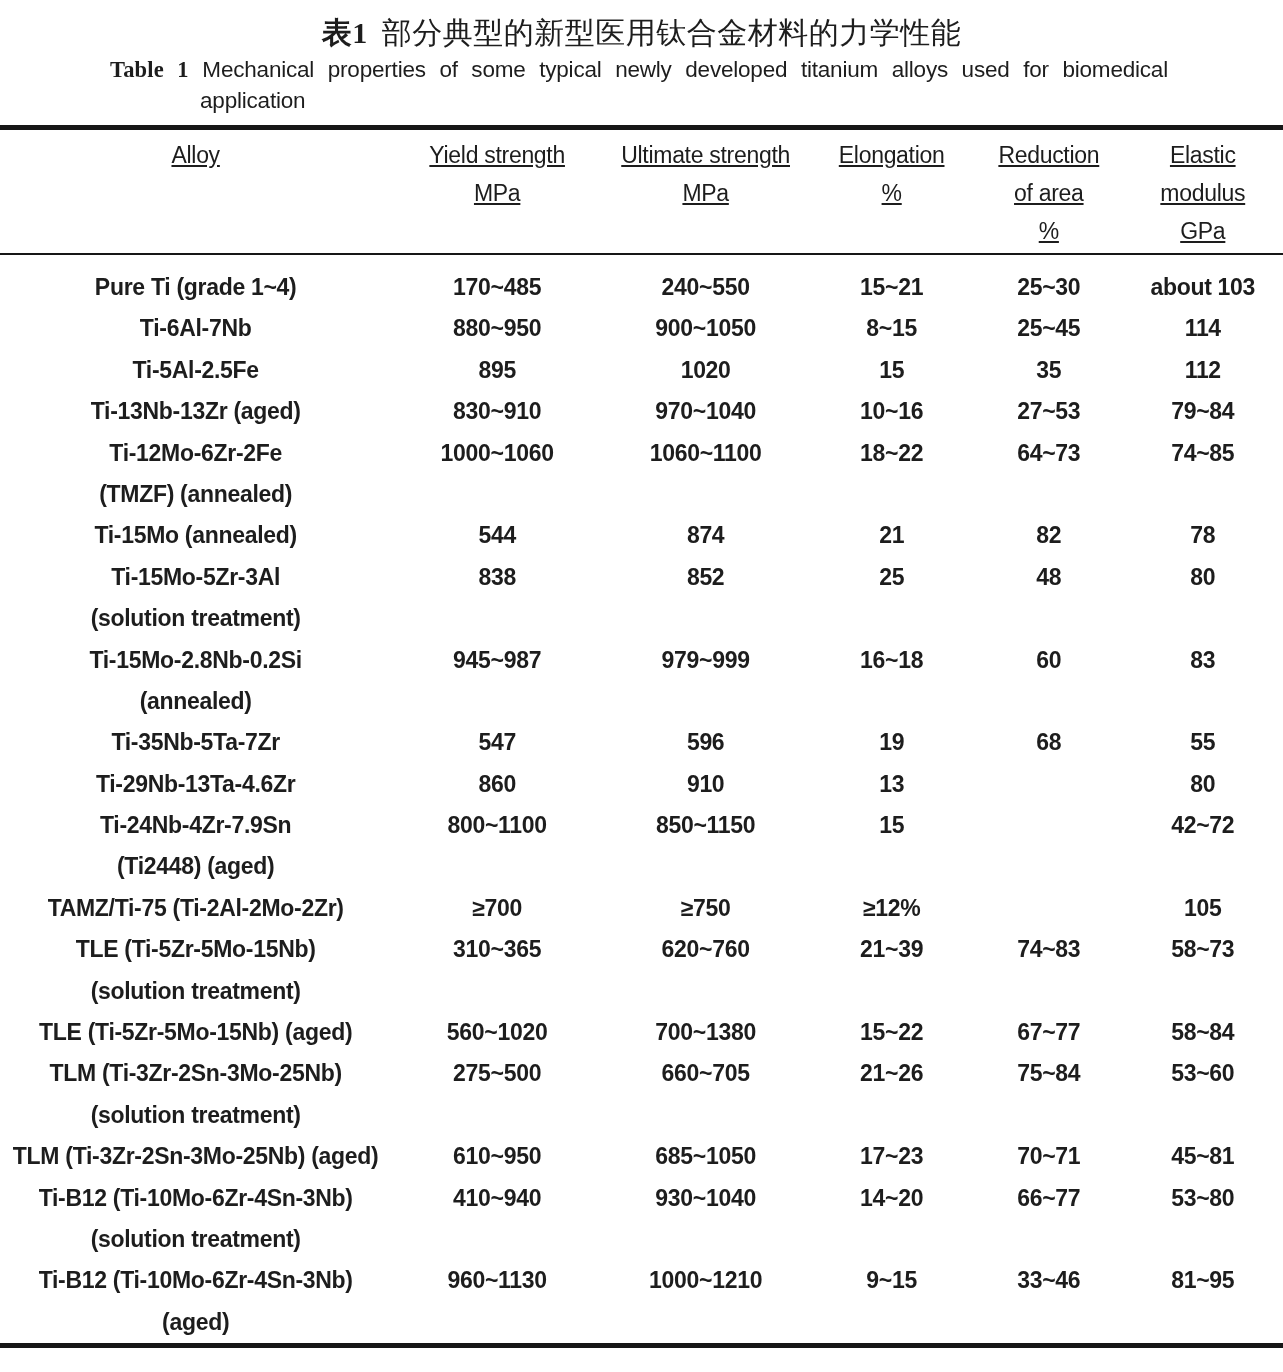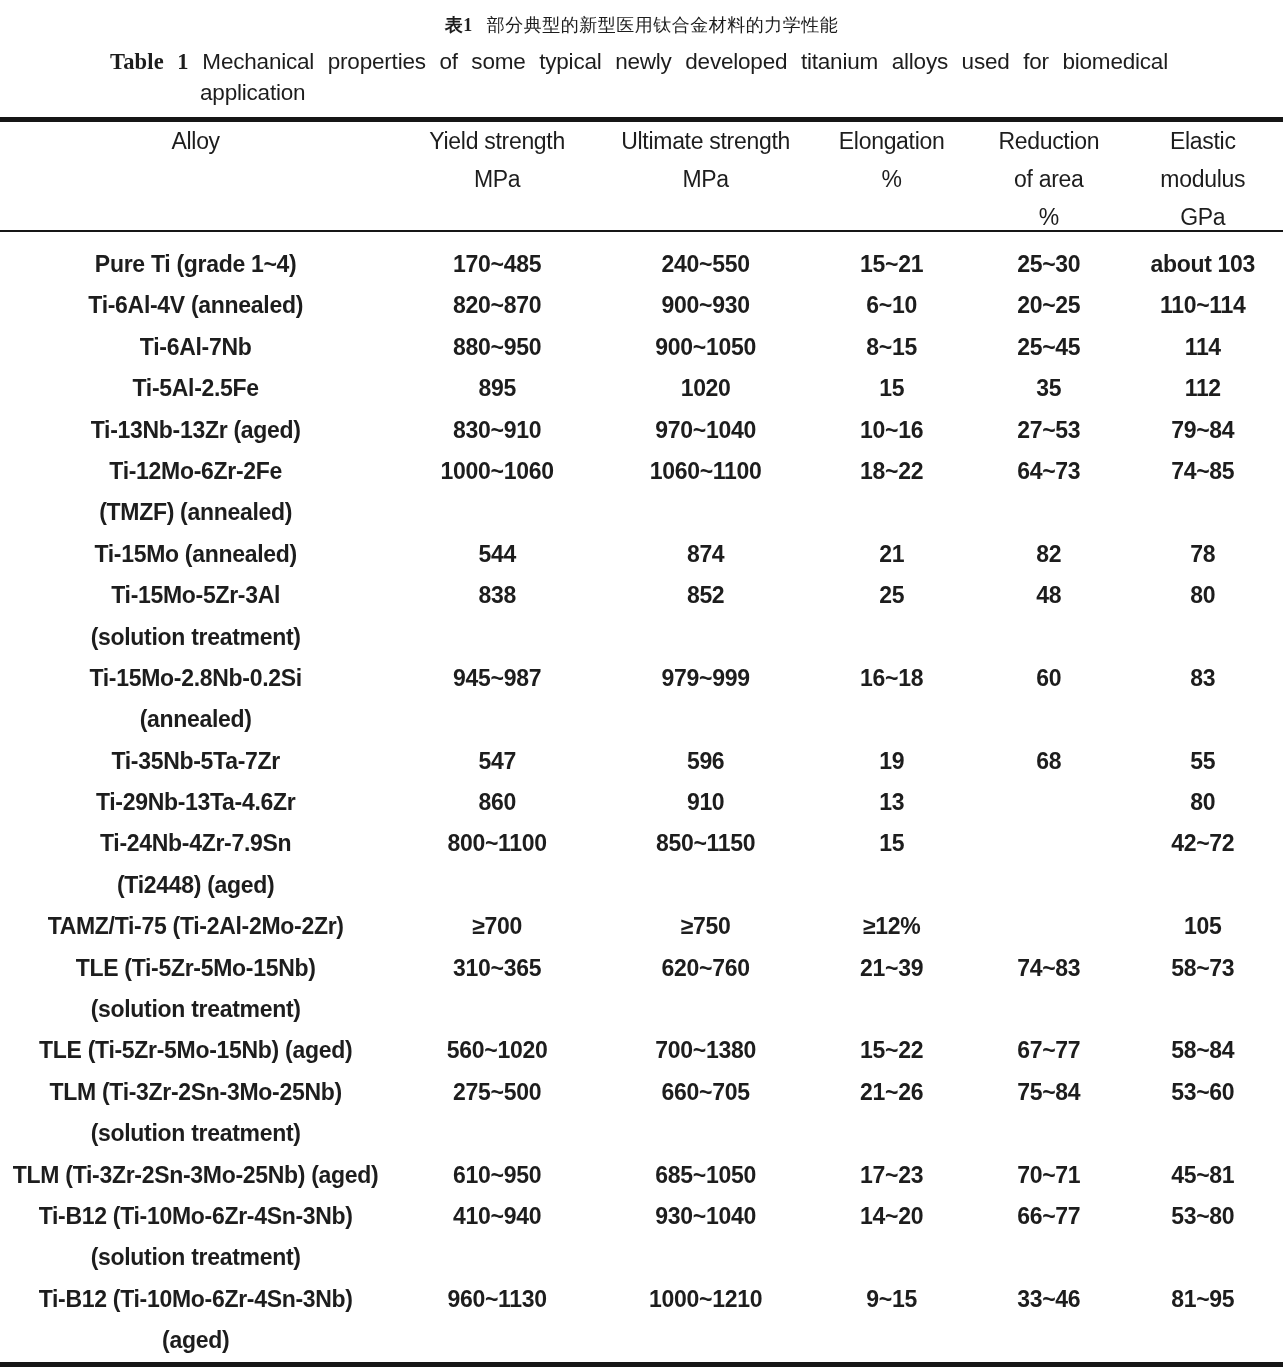--- a/index.html
+++ b/index.html
@@ -6,23 +6,23 @@
   body {
     width:1283px; height:1372px;
     font-family:"Liberation Sans", sans-serif;
     color:#1d1d1d;
     -webkit-font-smoothing:antialiased;
   }
   .page { position:relative; width:1283px; height:1372px; overflow:hidden; background:#ffffff; }
 
   
   .caption-zh {
-    margin-top:8px;
+    margin-top:16px;
     text-align:center;
-    font-size:18px; line-height:34px;
+    font-size:30px; line-height:34px;
     font-family:"Liberation Serif","DejaVu Serif",serif;
     letter-spacing:0.5px;
   }
   .caption-zh .zh-label { font-weight:700; margin-right:14px; }
   .caption-en {
     margin:4px 115px 0 110px;
     font-size:22.5px; line-height:31px;
     text-align:justify; text-align-last:justify;
     letter-spacing:-0.2px;
   }
@@ -34,21 +34,21 @@
     margin:0 0 0 200px;
     font-size:22.5px; line-height:31px;
     letter-spacing:-0.2px;
   }
 
   
   .tbl { margin-top:9px; }
   .rule-thick { height:5px; background:#161616; }
   .rule-thin  { height:2px; background:#161616; }
 
-  .thead { display:flex; height:108px; box-sizing:border-box; }
+  .thead { display:flex; height:123px; padding-top:6px; box-sizing:border-box;text-decoration:underline; }
   .th { text-align:center; font-size:23px; letter-spacing:-0.3px; }
   .th-line { height:38px; line-height:38px; }
 
   .tbody { padding-top:12px;font-weight:bold; }
   .tr { display:flex; align-items:flex-start; }
   .td { text-align:center; font-size:23px; letter-spacing:-0.3px; }
   .cell-line { height:41.4px; line-height:41.4px; white-space:nowrap; }
 
   
   .c0 { width:30.5%; }
@@ -119,40 +119,20 @@
           </div>
           <div class="td c4">
             <div class="cell-line">25~30</div>
           </div>
           <div class="td c5">
             <div class="cell-line">about 103</div>
           </div>
         </div>
         <div class="tr">
           <div class="td c0">
-            <div class="cell-line">Ti-6Al-4V (annealed)</div>
-          </div>
-          <div class="td c1">
-            <div class="cell-line">820~870</div>
-          </div>
-          <div class="td c2">
-            <div class="cell-line">900~930</div>
-          </div>
-          <div class="td c3">
-            <div class="cell-line">6~10</div>
-          </div>
-          <div class="td c4">
-            <div class="cell-line">20~25</div>
-          </div>
-          <div class="td c5">
-            <div class="cell-line">110~114</div>
-          </div>
-        </div>
-        <div class="tr">
-          <div class="td c0">
             <div class="cell-line">Ti-6Al-7Nb</div>
           </div>
           <div class="td c1">
             <div class="cell-line">880~950</div>
           </div>
           <div class="td c2">
             <div class="cell-line">900~1050</div>
           </div>
           <div class="td c3">
             <div class="cell-line">8~15</div>

